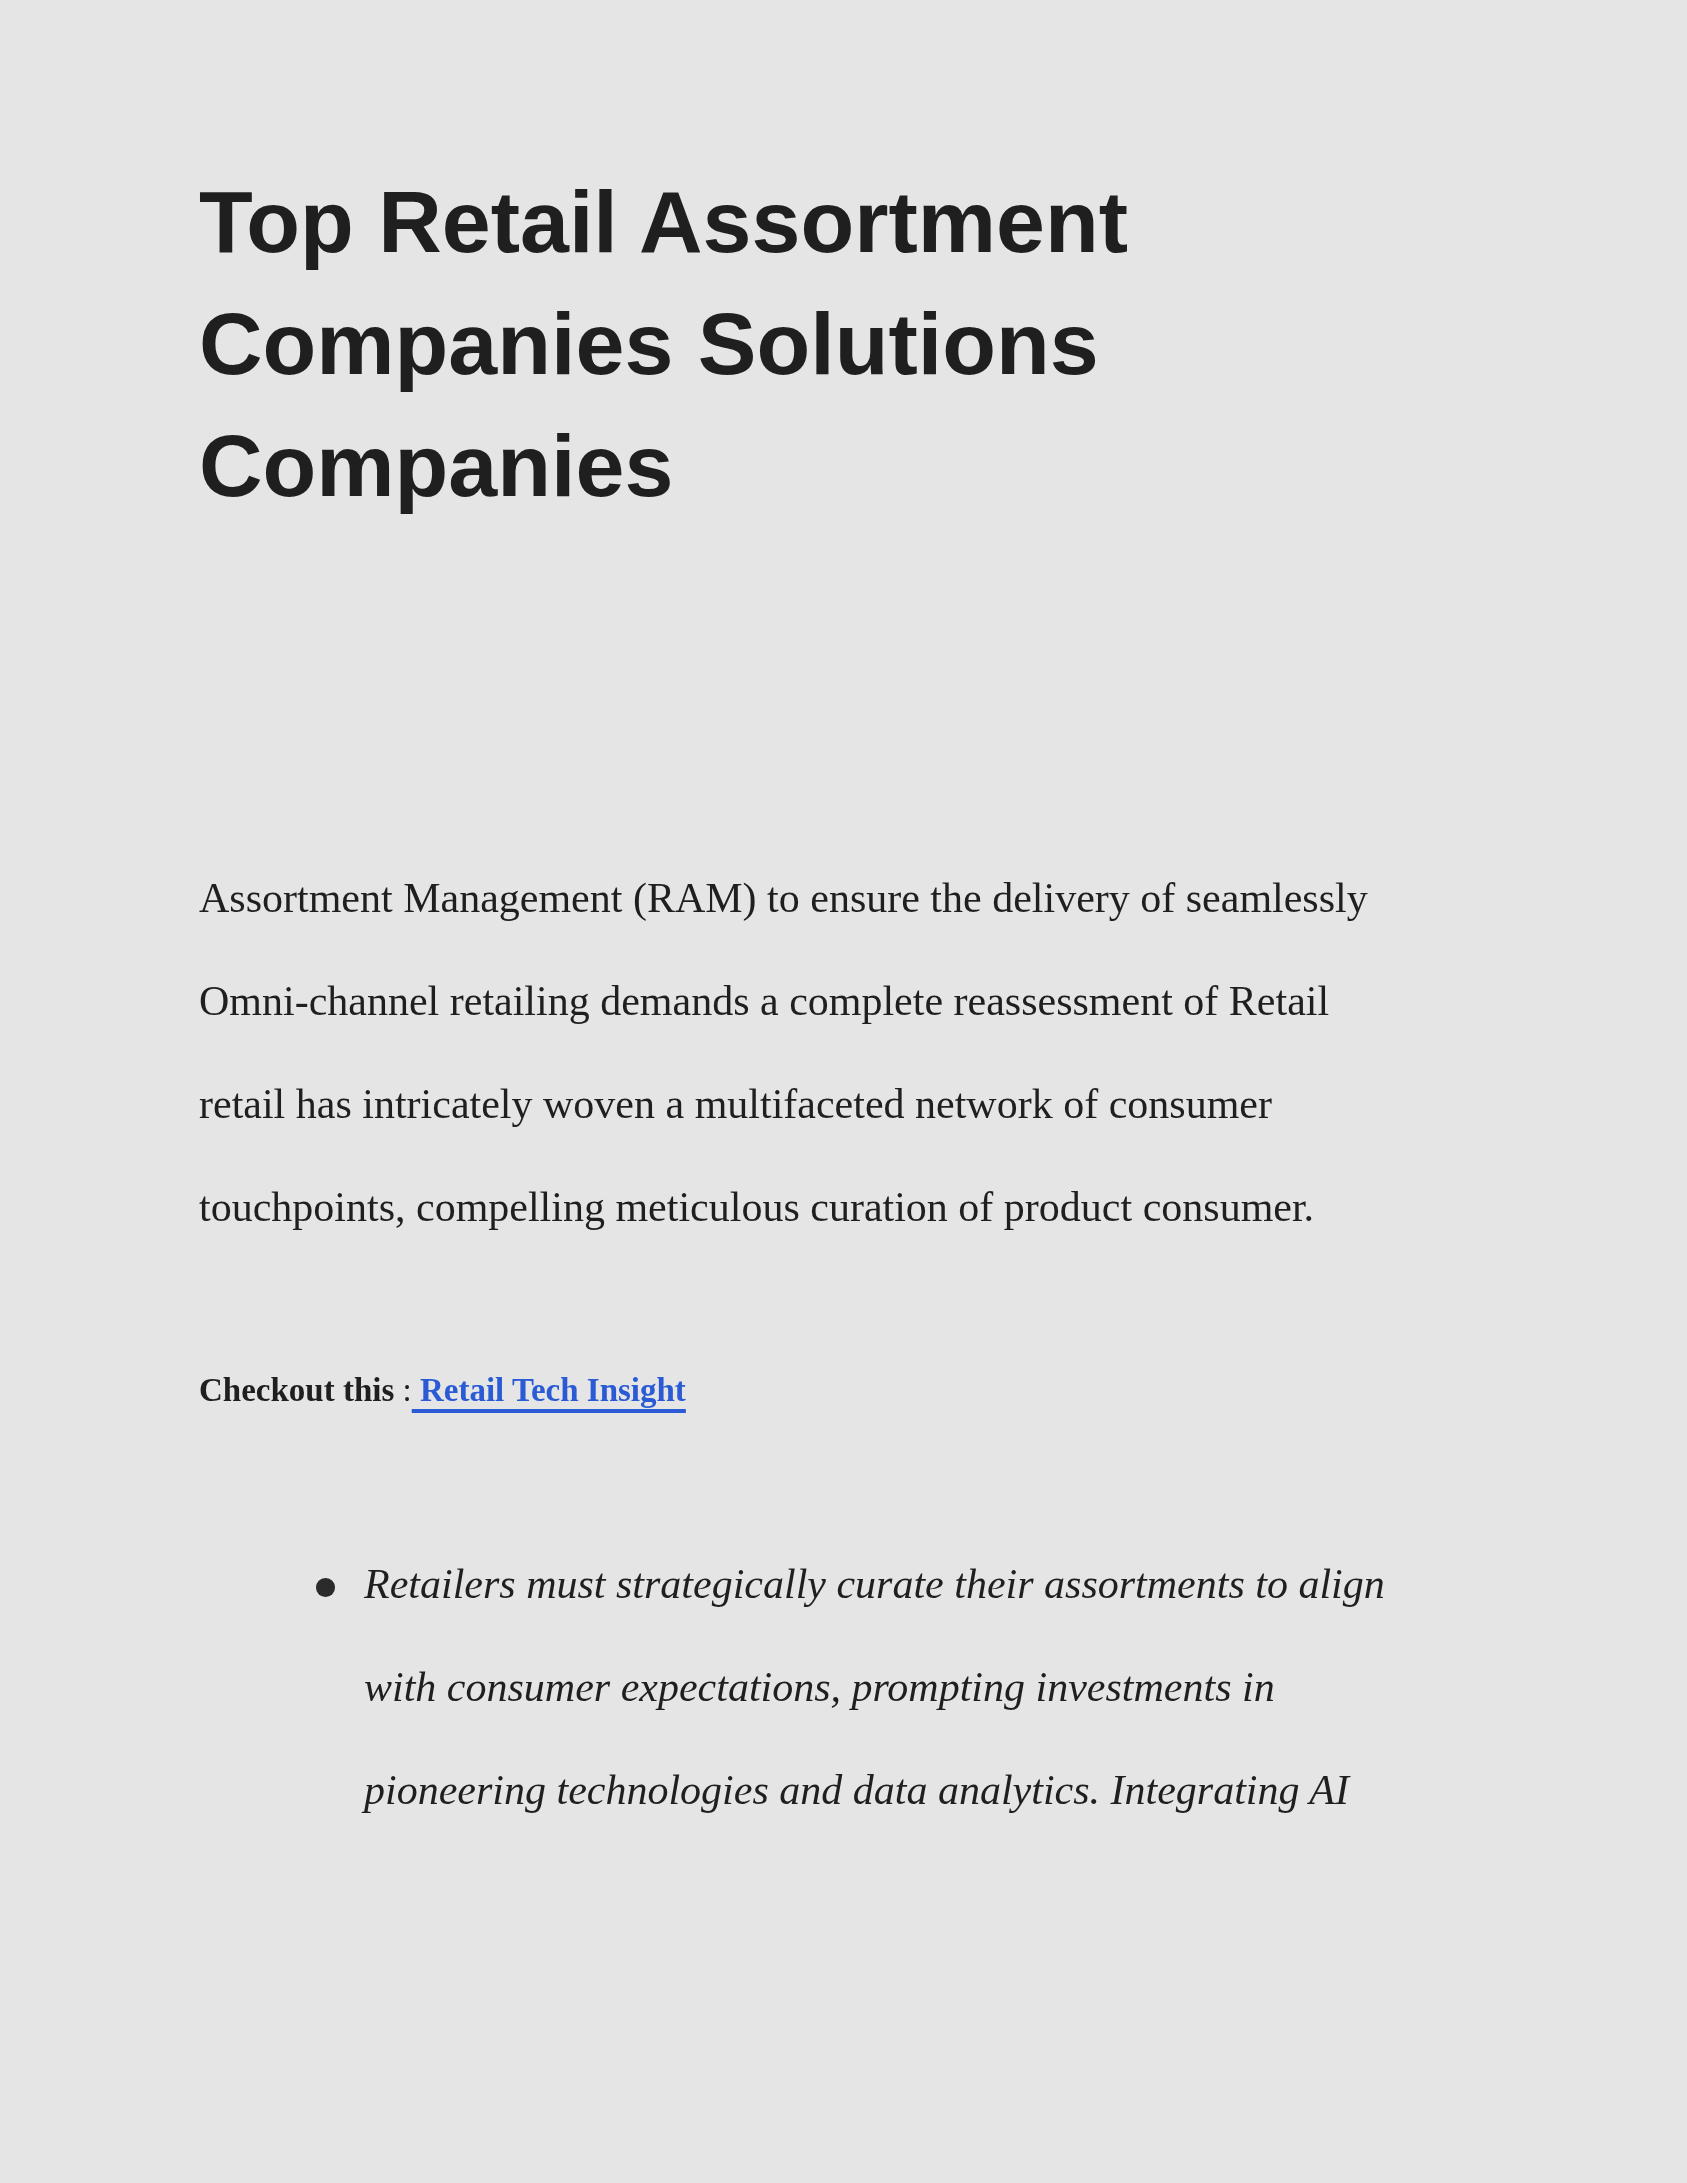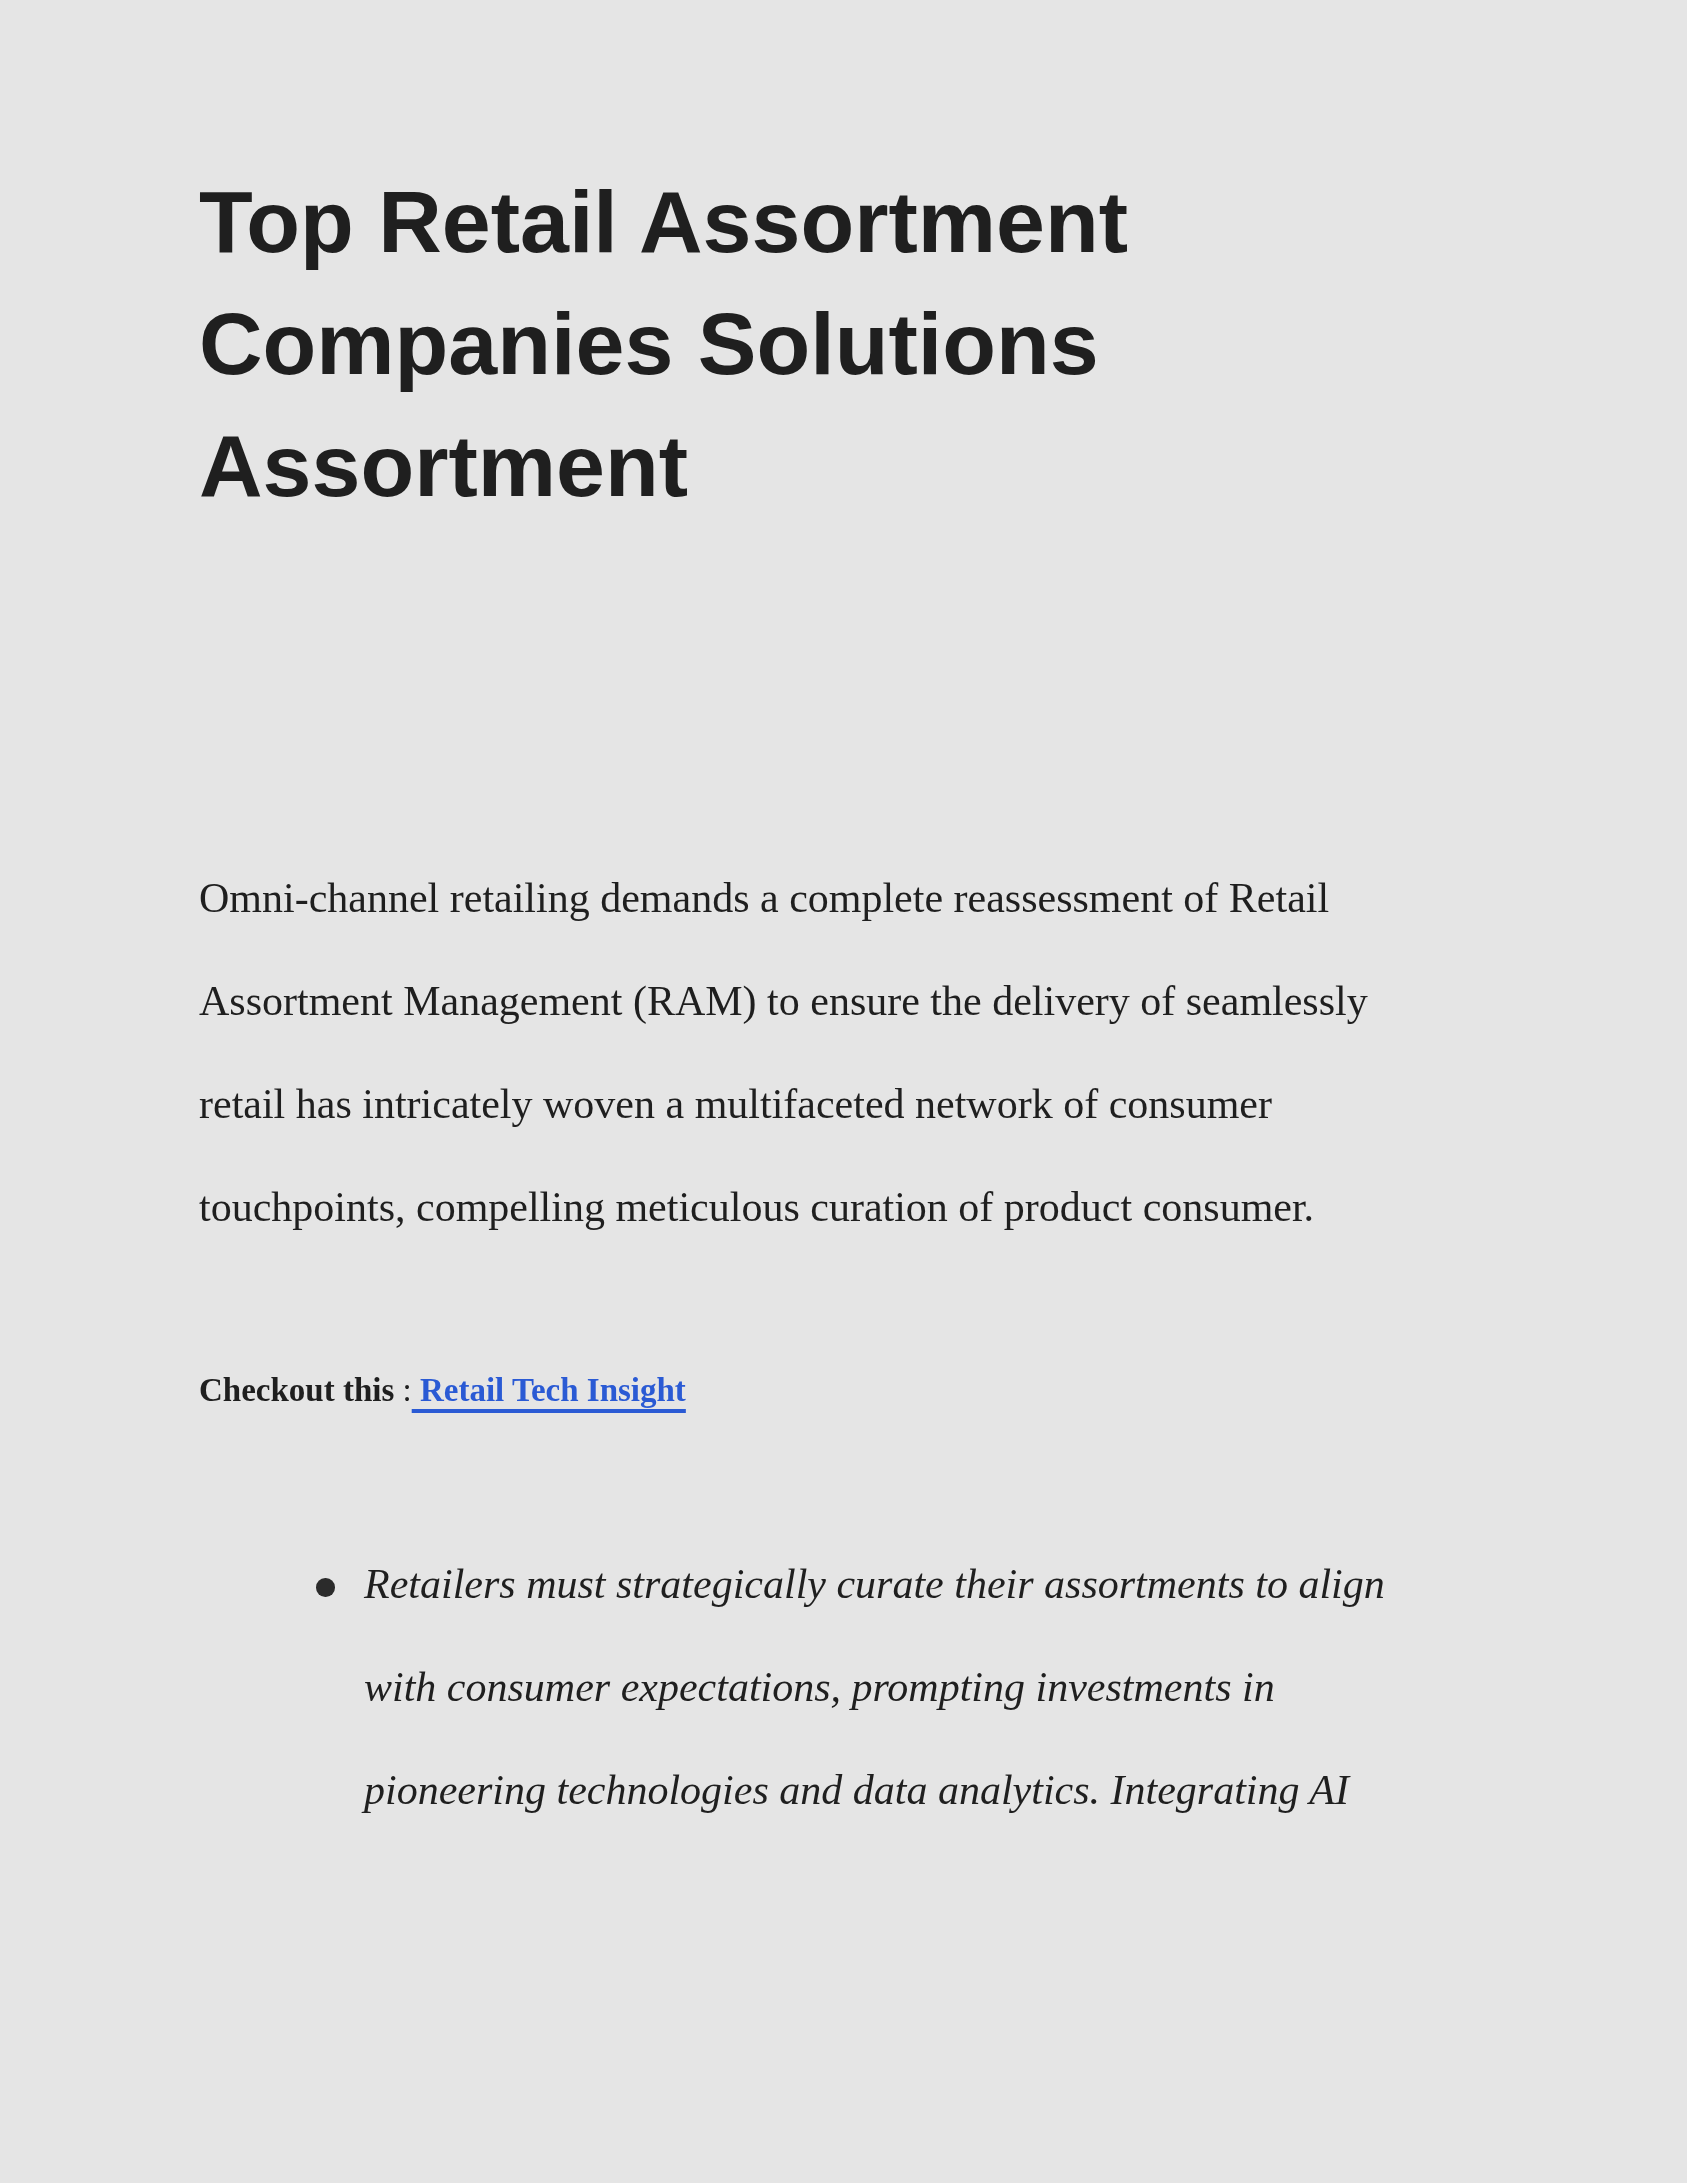--- a/index.html
+++ b/index.html
@@ -70,26 +70,26 @@
   }
 </style>
 </head>
 <body>
 
 <div class="page">
 
   <div class="doc-title">
     <div class="line">Top Retail Assortment</div>
     <div class="line">Companies Solutions</div>
-    <div class="line">Assortment</div>
+    <div class="line">Companies</div>
   </div>
 
   <div class="intro">
+    <div class="line">Assortment Management (RAM) to ensure the delivery of seamlessly</div>
     <div class="line">Omni-channel retailing demands a complete reassessment of Retail</div>
-    <div class="line">Assortment Management (RAM) to ensure the delivery of seamlessly</div>
     <div class="line">retail has intricately woven a multifaceted network of consumer</div>
     <div class="line">touchpoints, compelling meticulous curation of product consumer.</div>
   </div>
 
   <div class="checkout">
     <span class="label">Checkout this</span><span class="sep"> :</span><span class="doc-link" style="color: rgb(42, 90, 212);"> Retail Tech Insight</span>
   </div>
 
   <div class="bullet-list">
     <div class="bullet-item">

